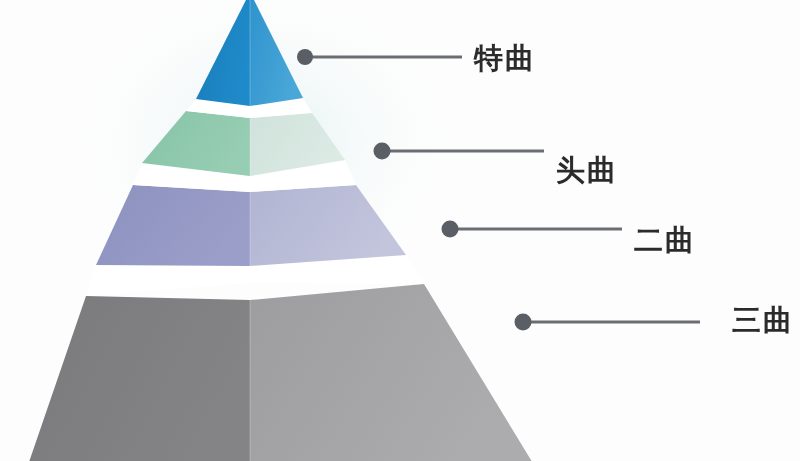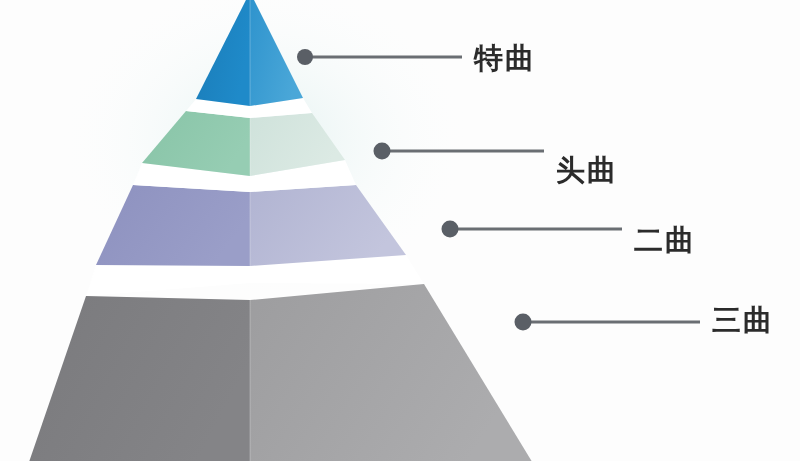--- a/index.html
+++ b/index.html
@@ -32,21 +32,21 @@
     font-size: 29px;
     font-weight: 700;
     letter-spacing: 2px;
     line-height: 1;
     white-space: nowrap;
     font-family: "DejaVu Sans", "Liberation Sans", sans-serif;
   }
   #label-0 { left: 474px; top: 44px; }
   #label-1 { left: 556px; top: 137px; margin-top: 19px; }
   #label-2 { left: 634px; top: 226px; }
-  #label-3 { left: 712px; top: 306px; }
+  #label-3 { left: 732px; top: 306px; }
 </style>
 </head>
 <body>
 
 <div id="stage">
 
   <svg id="diagram-svg" viewBox="0 0 800 461" preserveAspectRatio="none">
 
     <defs>
       <linearGradient id="gradBlueL" x1="0" y1="0" x2="1" y2="0.4">

